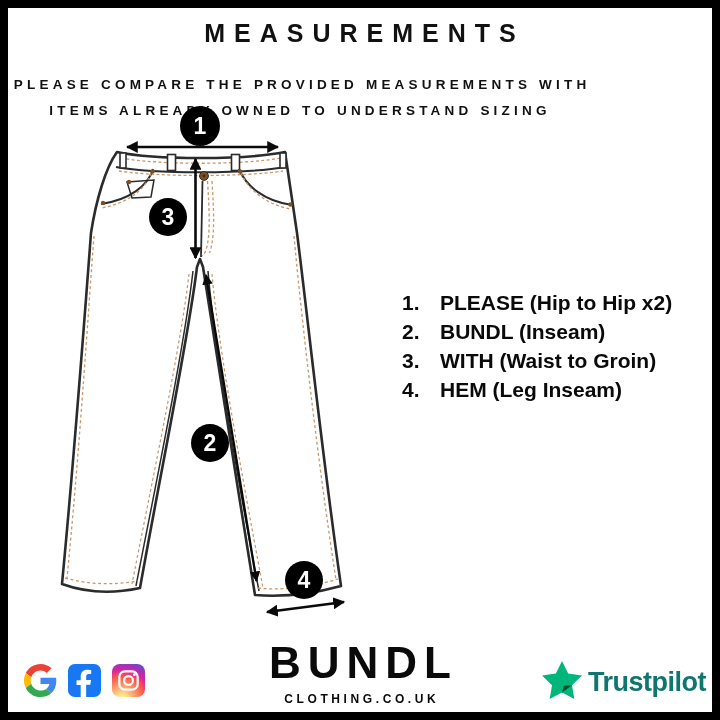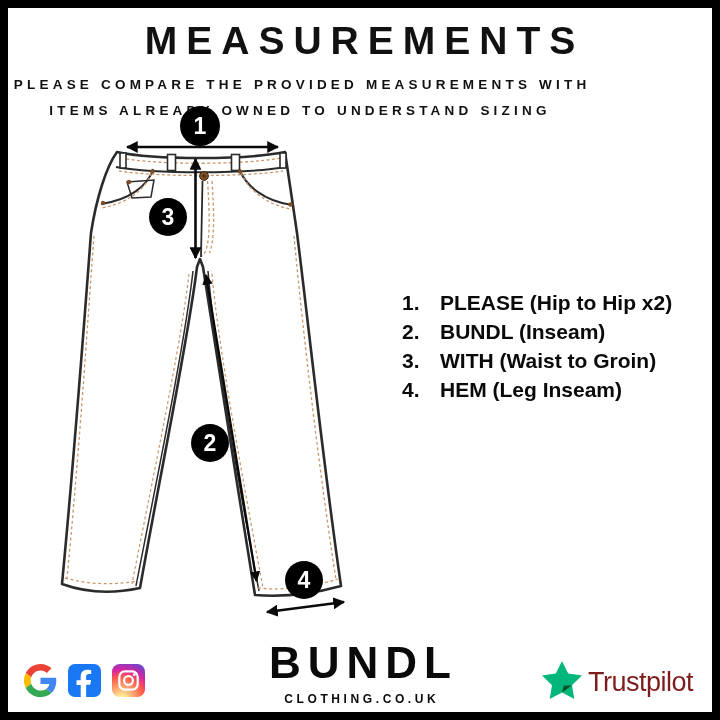--- a/index.html
+++ b/index.html
@@ -8,21 +8,21 @@
     position:relative; width:720px; height:720px;
     background:#ffffff; overflow:hidden;
     font-family:"Liberation Sans", sans-serif; color:#000;
   }
   .frame {
     position:absolute; inset:0; border:8px solid #000; pointer-events:none; z-index:50;
   }
   
   .title {
     position:absolute; top:19px; left:0; width:720px;
-    text-align:center; font-size:39px; font-weight:bold;
+    text-align:center; font-size:25px; font-weight:bold;
     letter-spacing:9px; text-indent:9px; color:#111;
   }
   .subtitle {
     position:absolute; top:72px; left:0; width:600px;
     text-align:center; font-size:13.5px; font-weight:bold;
     letter-spacing:4.2px; text-indent:4.2px; line-height:26px; color:#111;
   }
   
   .jeans-svg { position:absolute; left:30px; top:95px; }
   .marker {
@@ -38,21 +38,21 @@
   .legend { position:absolute; left:402px; top:288px; }
   .legend-row { display:flex; font-size:21px; font-weight:bold; line-height:29px; color:#0a0a0a; }
   .legend-num { width:38px; flex:0 0 38px; }
   
   .social { position:absolute; left:24px; top:664px; display:flex; gap:11px; align-items:center; }
   .social svg { display:block; }
   .brand { position:absolute; left:0; top:646px; width:720px; text-align:center; }
   .brand-name { font-size:44px; font-weight:bold; letter-spacing:7px; text-indent:7px; line-height:34px; color:#0a0a0a; }
   .brand-domain { margin-top:12px; font-size:12px; font-weight:bold; letter-spacing:3.6px; text-indent:3.6px; color:#0a0a0a; }
   .trustpilot { position:absolute; left:541px; top:661px; display:flex; align-items:center; gap:5px; }
-  .trustpilot-word { font-size:27px; font-weight:normal; letter-spacing:-0.5px; color:#7f1d1d; }
+  .trustpilot-word { font-size:27px; font-weight:bold; letter-spacing:-0.5px; color:#0f766e; }
 </style>
 </head>
 <body>
 
 <div class="page">
   <div class="frame"></div>
 
   <h1 class="title">MEASUREMENTS</h1>
   <p class="subtitle"><span>PLEASE COMPARE THE PROVIDED MEASUREMENTS WITH</span><br><span>ITEMS ALREADY OWNED TO UNDERSTAND SIZING</span></p>
 

